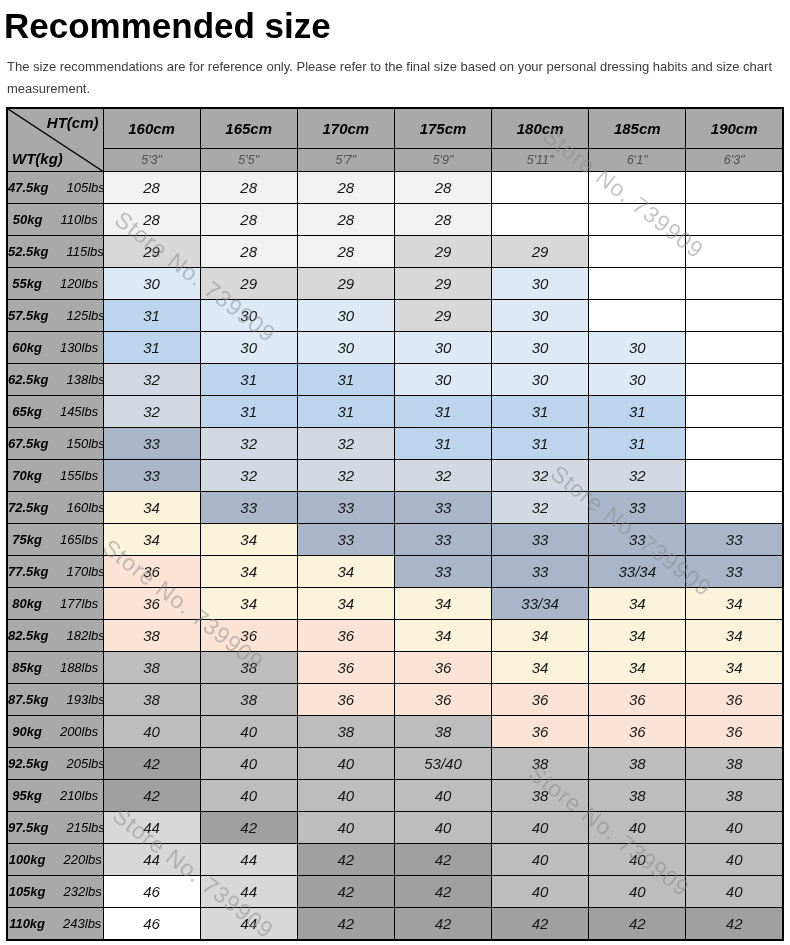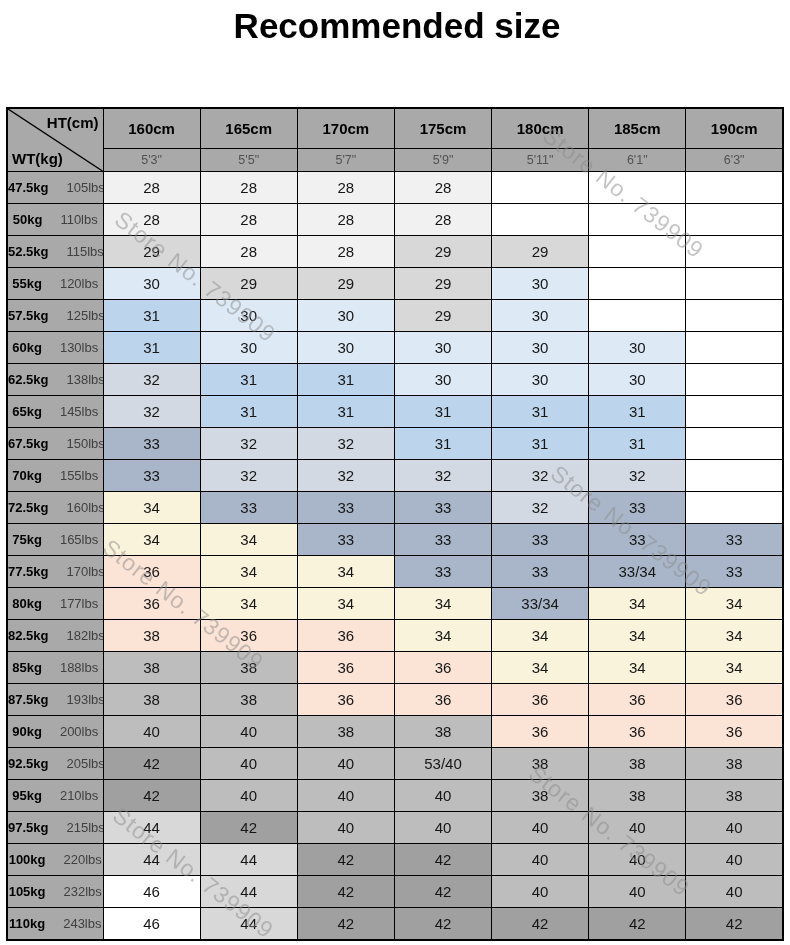--- a/index.html
+++ b/index.html
@@ -5,21 +5,20 @@
   html,body{margin:0;padding:0;background:#fff;}
   .page{
     position:relative;
     width:790px;height:945px;
     background:#ffffff;
     font-family:"Liberation Sans", sans-serif;
     overflow:hidden;
   }
   .title{
     margin:6px 0 10px 4px;
-    text-align:center;
     font-size:35px;
     font-weight:bold;
     color:#000;
     line-height:1.15;
   }
   .disclaimer{
     margin:0 10px 0 7px;
     font-size:13px;
     color:#3d3d3d;
     line-height:1.65;
@@ -27,20 +26,21 @@
   }
   .table-wrap{
     position:absolute;
     left:6px; right:6px; top:107px;
   }
   table.size{
     border-collapse:collapse;
     width:100%;
     table-layout:fixed;
     border:2px solid #000;
+    font-style:italic;
   }
   table.size th, table.size td{
     border:1px solid #000;
     padding:0;
     text-align:center;
     vertical-align:middle;
     overflow:hidden;
   }
   th.corner{
     position:relative;
@@ -56,41 +56,42 @@
     position:absolute;bottom:4px;left:4px;
     font-size:15px;font-weight:bold;color:#000;
   }
   tr.cm-row th{height:39px;background:#a9a9a9;font-size:15px;font-weight:bold;color:#000;}
   tr.ft-row th{height:22px;background:#a9a9a9;font-size:12.5px;font-weight:normal;color:#525252;}
   tbody th.rowlabel{
     height:31px;background:#a9a9a9;
     font-size:13px;font-weight:normal;white-space:nowrap;
   }
   tbody th.rowlabel .kg{font-weight:bold;color:#000;}
-  tbody th.rowlabel .lbs{font-weight:normal;color:#404040;margin-left:18px;}
+  tbody th.rowlabel .lbs{font-weight:normal;color:#000000;margin-left:18px;}
   tbody td{
     height:31px;
     font-size:15px;
     color:#161616;
   }
   .wm-layer{position:absolute;left:0;top:0;width:790px;height:945px;pointer-events:none;z-index:6;}
   .wm{
     position:absolute;
     font-size:23px;
     color:rgba(140,140,140,0.50);
     white-space:nowrap;
     transform-origin:left top;
     letter-spacing:1px;
   }
 </style>
 </head>
 <body>
 
 <div class="page">
   <h1 class="title">Recommended size</h1>
+  <p class="disclaimer">The size recommendations are for reference only. Please refer to the final size based on your personal dressing habits and size chart measurement.</p>
 
   <div class="table-wrap">
     <table class="size" id="size-table">
         <colgroup>
           <col style="width: 96px;">
           <col>
           <col>
           <col>
           <col>
           <col>

